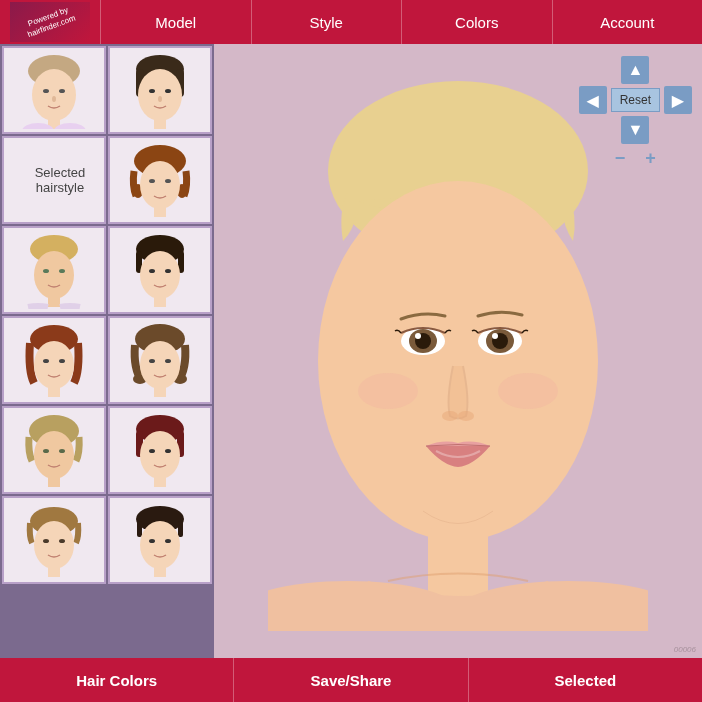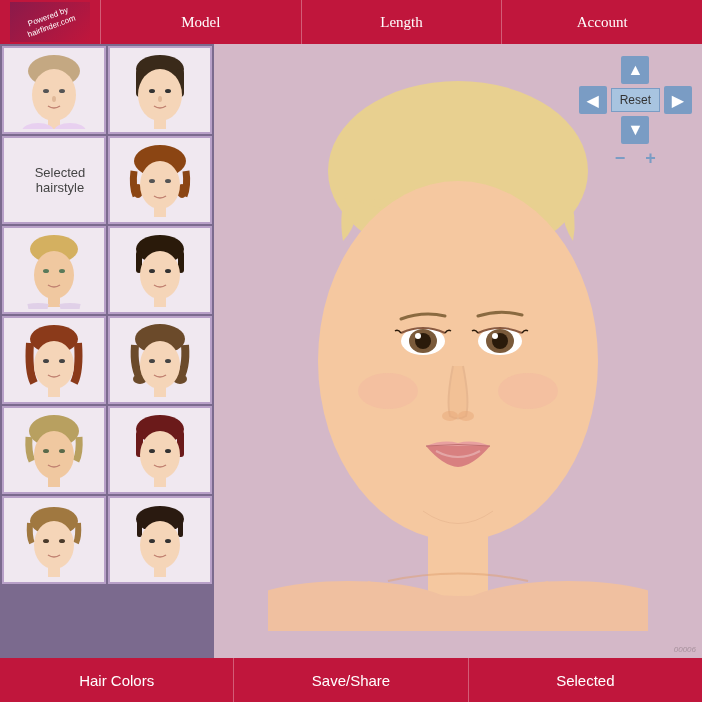--- a/index.html
+++ b/index.html
@@ -52,21 +52,20 @@
       flex: 1;
       display: flex;
       align-items: center;
       justify-content: center;
       color: white;
       font-size: 15px;
       font-weight: 500;
       border-left: 1px solid rgba(255,255,255,0.3);
       cursor: pointer;
       background: #c0163c;
-      font-family: Liberation Serif, serif;
     }
 
     
     .main-content {
       display: flex;
       width: 702px;
       height: 614px; 
       background: #d4b8c8;
     }
 
@@ -208,21 +207,21 @@
       background: #c0163c;
     }
 
     .bottom-nav-item {
       flex: 1;
       display: flex;
       align-items: center;
       justify-content: center;
       color: white;
       font-size: 15px;
-      font-weight: 400;
+      font-weight: 700;
       border-right: 1px solid rgba(255,255,255,0.3);
       cursor: pointer;
       background: #c0163c;
     }
 
     .bottom-nav-item:last-child {
       border-right: none;
     }
 
   </style>
@@ -230,21 +229,22 @@
 <body>
 
 <div class="top-nav">
   <div class="top-nav-logo">
     <div class="logo-bg">
       <span class="logo-text">Powered by<br>hairfinder.com</span>
     </div>
   </div>
   <div class="top-nav-tabs">
     <div class="top-nav-tab">Model</div>
-    <div class="top-nav-tab">Length</div>
+    <div class="top-nav-tab">Style</div>
+    <div class="top-nav-tab">Colors</div>
     <div class="top-nav-tab">Account</div>
   </div>
 </div>
 
 <div class="main-content">
 
   <div class="sidebar">
 
     <div class="hairstyle-thumb">
       <svg class="face-svg" viewBox="0 0 72 78" xmlns="http://www.w3.org/2000/svg">

